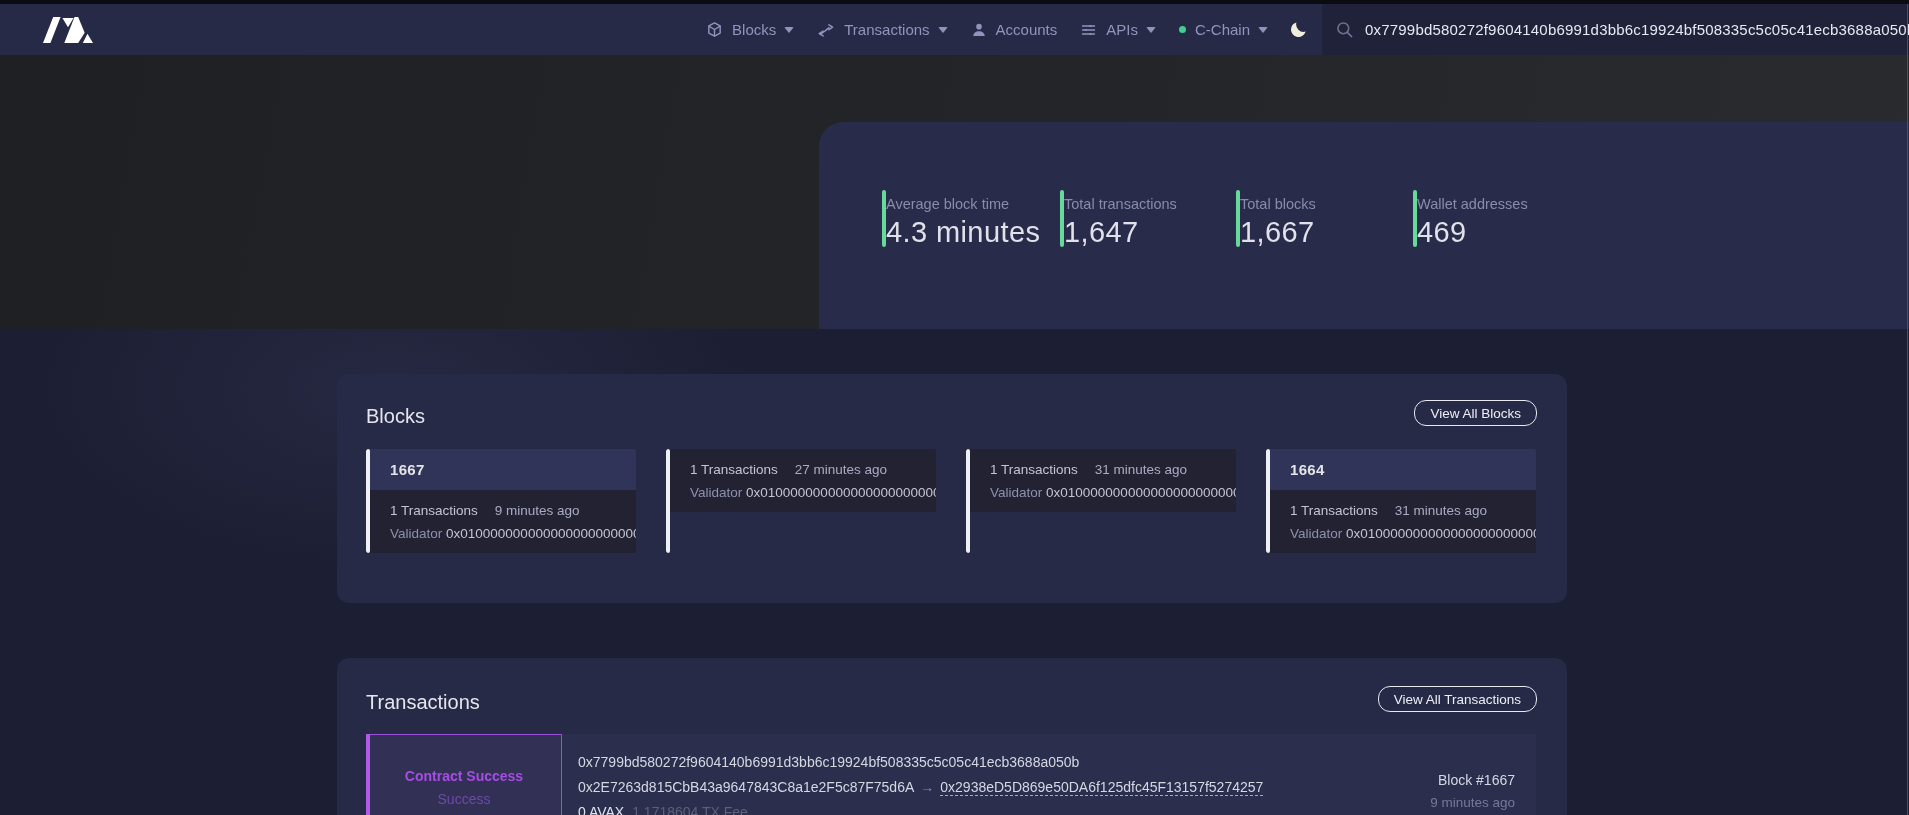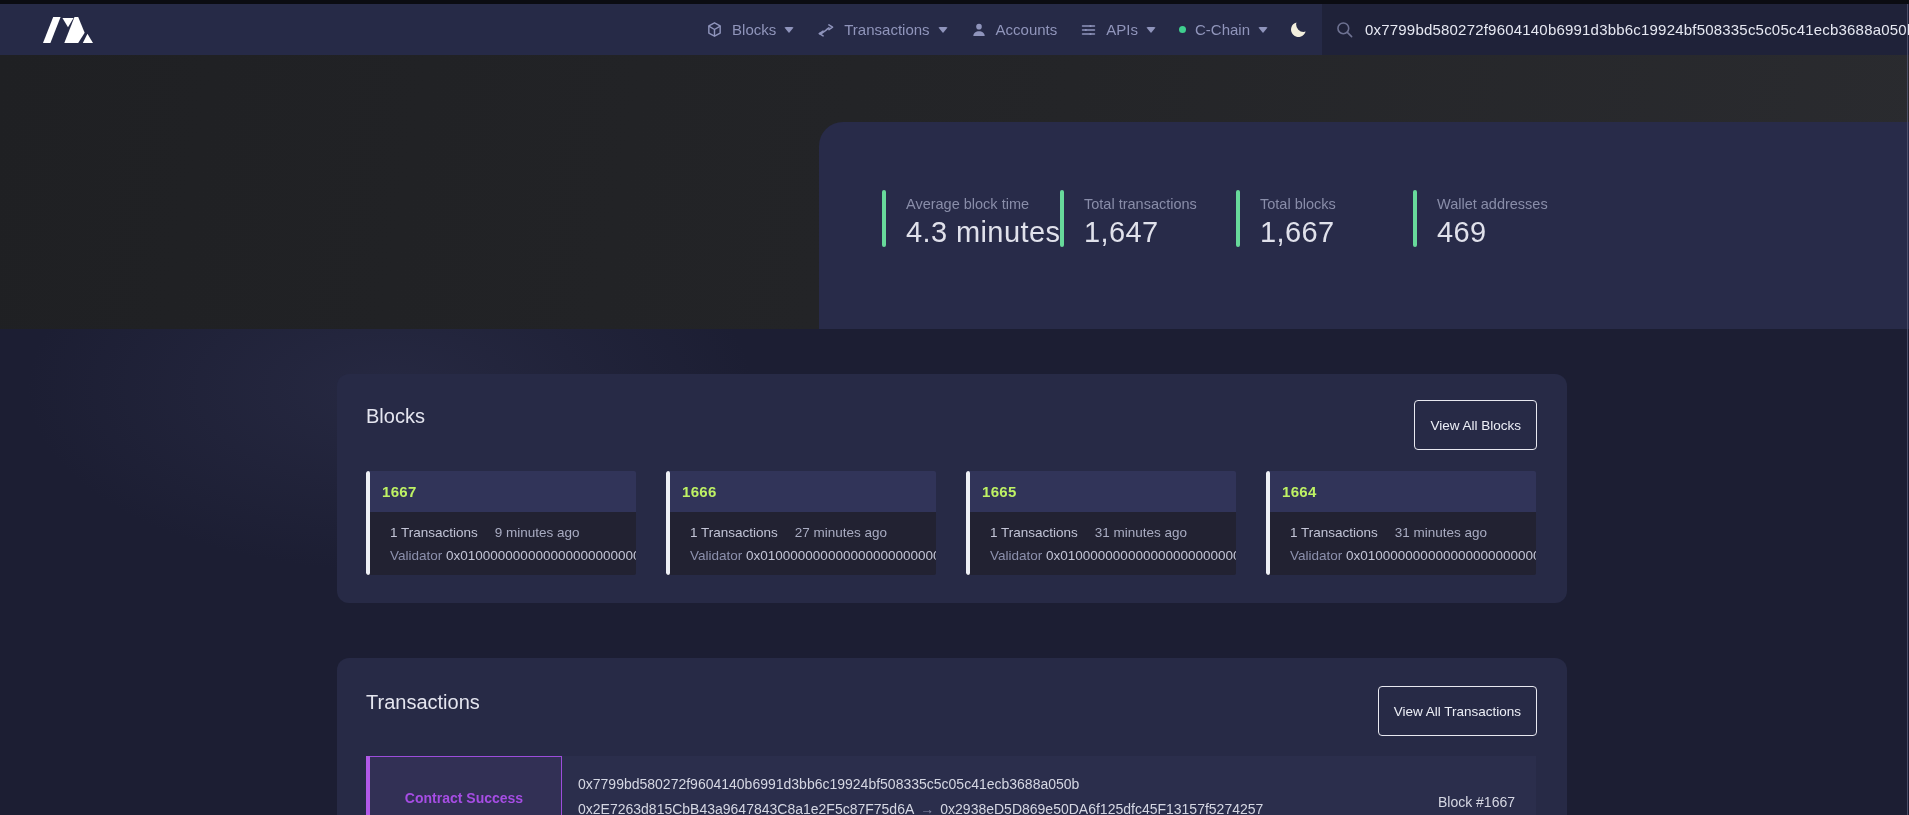--- a/index.html
+++ b/index.html
@@ -43,50 +43,50 @@
   .hero {
     position:absolute; left:0; top:55px; width:100%; height:274px;
     background:linear-gradient(100deg,#1f2023 0%,#242528 55%,#2a2b2f 100%);
   }
   .stats-panel {
     position:absolute; left:819px; top:67px; right:0; bottom:0;
     background:#282b49; border-top-left-radius:24px;
   }
   .stat-col { position:absolute; top:68px; display:flex; }
   .stat-bar { width:4px; height:57px; border-radius:2px; background:#67d99a; flex:none; }
-  .stat-body { margin-left:20px; padding-top:4px; }
+  .stat-body { padding-top:4px; }
   .stat-label { font-size:14.5px; color:#898da9; line-height:20px; }
   .stat-value { font-size:29px; font-weight:300; color:#e0e1eb; line-height:32px; margin-top:2px; letter-spacing:.4px; }
 
   
   .main {
     position:absolute; left:0; top:329px; width:100%; height:486px;
     background:radial-gradient(ellipse 520px 260px at 390px 60px, rgba(62,65,100,.30) 0%, rgba(28,30,51,0) 70%), #1c1e33;
   }
   .section-card {
     position:absolute; left:337px; width:1230px;
     background:#272a46; border-radius:12px;
   }
   .blocks-card { top:45px; height:229px; padding:26px 30px 0 29px; }
   .tx-card { top:329px; height:300px; padding:28px 30px 0 29px; }
   .section-head { display:flex; align-items:flex-start; justify-content:space-between; }
   .section-title { font-size:20px; color:#e4e5ef; font-weight:400; padding-top:5px; }
   .view-all-btn {
-    background:transparent; color:#eceef6; border:1px solid #e8e8f0; border-radius:4px;
+    background:transparent; color:#eceef6; border:1px solid #e8e8f0; border-radius:12px;
     font-family:"Liberation Sans",sans-serif; font-size:13.5px;
-    height:50px; padding:0 15px; cursor:pointer;
+    height:26px; padding:0 15px; cursor:pointer;
   }
   
   .block-row { display:flex; gap:30px; margin-top:21px; }
   .block-card { position:relative; width:270px; height:104px; cursor:pointer; border-radius:2px; overflow:hidden; }
   .block-accent { position:absolute; left:0; top:0; bottom:0; width:4px; background:#eef0f6; border-radius:2px; z-index:2; }
   .block-top {
-    height:41px; background:#313459; padding-left:16px;
+    height:41px; background:#313459; padding-left:24px;
     display:flex; align-items:center;
-    font-size:15px; font-weight:700; color:#bef264; letter-spacing:.3px;
+    font-size:15px; font-weight:700; color:#e5e5e5; letter-spacing:.3px;
   }
   .block-bottom { height:63px; background:#222232; padding:9px 0 0 24px; font-size:13.5px; line-height:23px; white-space:nowrap; overflow:hidden; }
   .bb-txcount { color:#c2c4d6; }
   .bb-time { color:#a9acc2; margin-left:17px; }
   .bb-validator-label { color:#8d91ae; }
   .bb-validator { color:#c2c4d6; cursor:pointer; }
 
   
   .tx-row {
     margin-left:0; margin-top:20px; position:relative;
@@ -254,30 +254,28 @@
         <div class="block-accent"></div>
         <div class="block-top">1667</div>
         <div class="block-bottom">
           <div><span class="bb-txcount">1 Transactions</span><span class="bb-time">9 minutes ago</span></div>
           <div><span class="bb-validator-label">Validator</span> <span class="bb-validator">0x010000000000000000000000...</span></div>
         </div>
       </div>
 
       <div class="block-card">
         <div class="block-accent"></div>
-        <div class="block-top">1666</div>
         <div class="block-bottom">
           <div><span class="bb-txcount">1 Transactions</span><span class="bb-time">27 minutes ago</span></div>
           <div><span class="bb-validator-label">Validator</span> <span class="bb-validator">0x010000000000000000000000...</span></div>
         </div>
       </div>
 
       <div class="block-card">
         <div class="block-accent"></div>
-        <div class="block-top">1665</div>
         <div class="block-bottom">
           <div><span class="bb-txcount">1 Transactions</span><span class="bb-time">31 minutes ago</span></div>
           <div><span class="bb-validator-label">Validator</span> <span class="bb-validator">0x010000000000000000000000...</span></div>
         </div>
       </div>
 
       <div class="block-card">
         <div class="block-accent"></div>
         <div class="block-top">1664</div>
         <div class="block-bottom">

